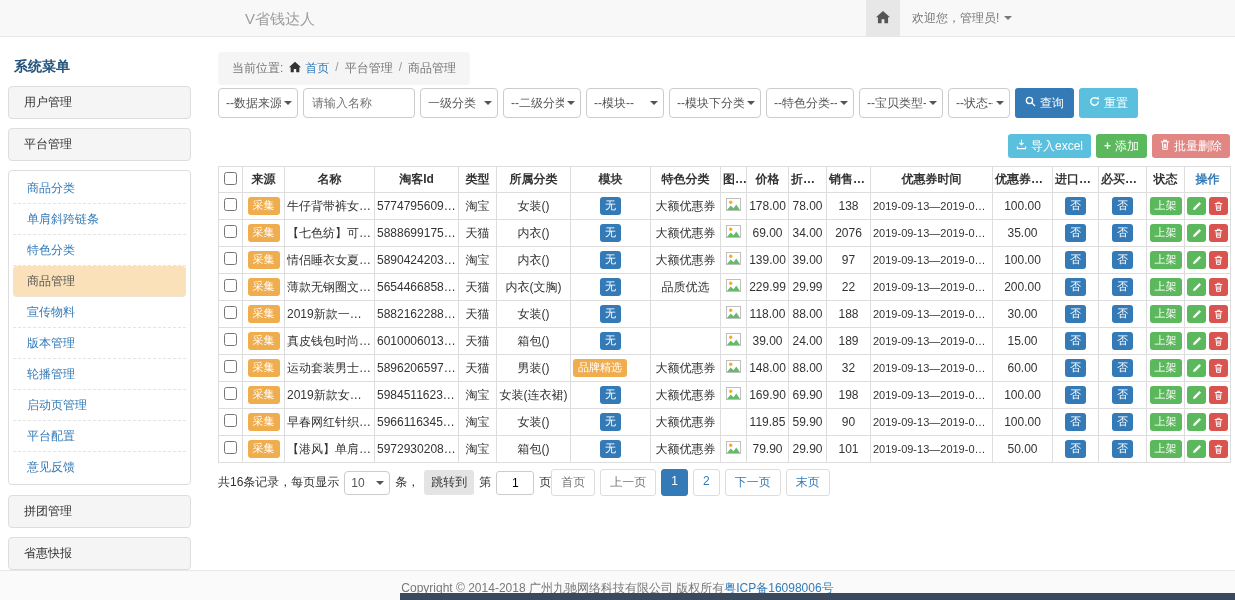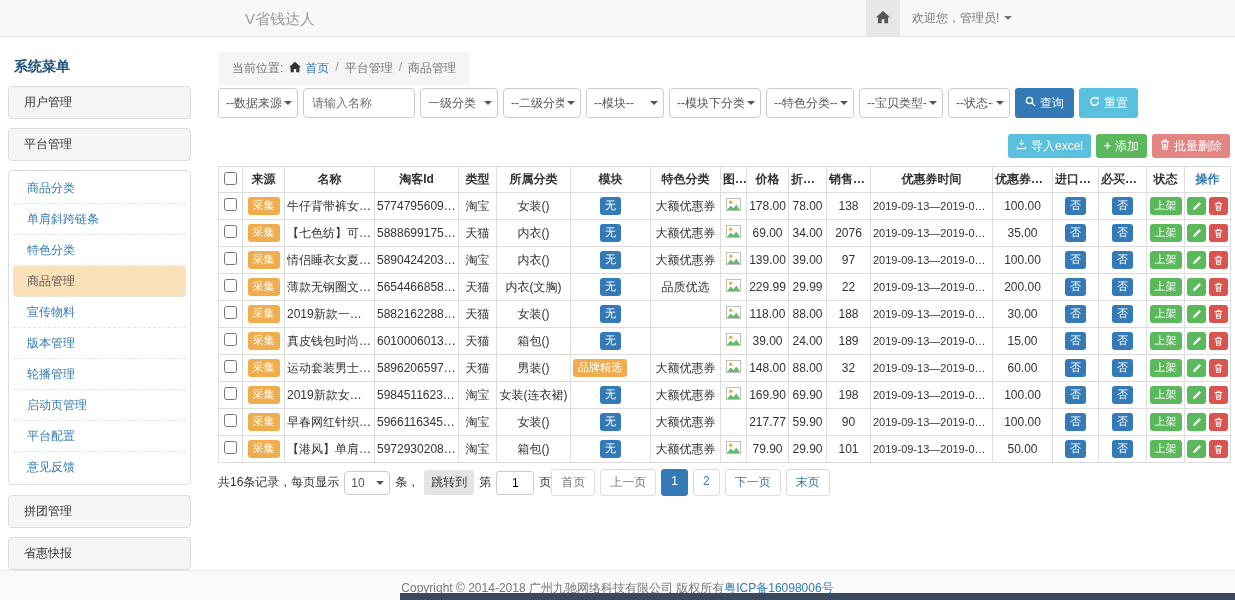--- a/index.html
+++ b/index.html
@@ -561,21 +561,21 @@
           <td>596611634525</td>
           <td>淘宝</td>
           <td>女装()</td>
           <td>
             <span class="badge b-blue">无</span>
           </td>
           <td>大额优惠券</td>
           <td>
             
           </td>
-          <td>217.77</td>
+          <td>119.85</td>
           <td>59.90</td>
           <td>90</td>
           <td>2019-09-13—2019-09-17</td>
           <td>100.00</td>
           <td><span class="badge b-blue">否</span></td>
           <td><span class="badge b-blue">否</span></td>
           <td><span class="badge b-green">上架</span></td>
           <td>
             <span class="op-btn op-edit">
               <svg viewBox="0 0 16 16" width="10" height="10" fill="#fff">

